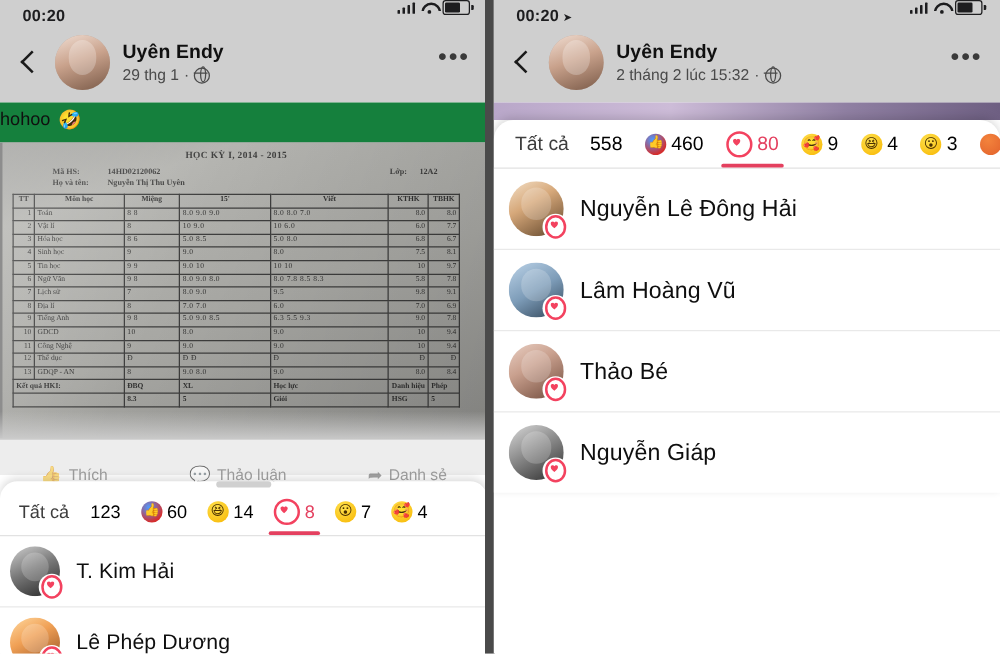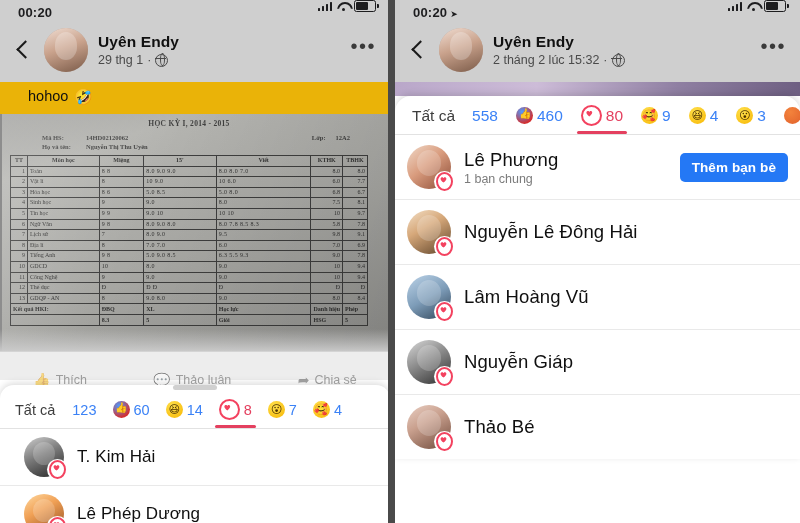--- a/index.html
+++ b/index.html
@@ -67,21 +67,21 @@
   .globe{
     display:inline-block;width:11px;height:11px;border-radius:50%;
     border:1.4px solid #4a4a4a;position:relative;background:#c9c9c9;
   }
   .globe::before{content:"";position:absolute;left:3.4px;top:-1.4px;width:2.8px;height:11px;border:1.1px solid #4a4a4a;border-radius:50%;}
   .globe::after{content:"";position:absolute;left:-1.4px;top:3.6px;width:11px;height:0;border-top:1.1px solid #4a4a4a;}
   .dots{font-size:20px;color:#3a3a3a;letter-spacing:1.5px;line-height:10px;padding-bottom:8px;cursor:pointer;}
 
   
   .caption{
-    background:#eab308;padding:6px 14px 10px 28px;font-size:14.5px;color:#101010;
+    background:#15803d;padding:6px 14px 10px 0;font-size:14.5px;color:#101010;
     display:flex;align-items:center;gap:6px;text-align:center;
   }
   .emoji{font-size:15px;line-height:1;}
 
   
   .photo{position:relative;width:100%;height:237px;background:#8d8d8d;overflow:hidden;}
   .doc{
     position:absolute;left:2px;right:2px;top:0;bottom:0;
     background:linear-gradient(160deg,#9d9d9a 0%,#b4b4b0 18%,#a7a7a3 55%,#8f8f8c 100%);
   }
@@ -141,37 +141,37 @@
     display:flex;align-items:center;gap:4px;padding:3px 1px 8px;
     font-size:14.5px;color:#4b4b4b;cursor:pointer;position:relative;white-space:nowrap;
   }
   .rtab.all{font-size:14.5px;color:#3d3d3d;gap:17px;}
   .rtab.active{color:#e4405f;}
   .rtab.active .rcount{color:#e4405f;}
   .rtab.active::after{
     content:"";position:absolute;left:-3px;right:-3px;bottom:0;height:3px;
     background:#e4405f;border-radius:2px;
   }
-  .rcount{font-size:14.5px;color:#3b82f6;}
+  .rcount{font-size:14.5px;color:#000000;}
   .rico{width:17px;height:17px;border-radius:50%;display:inline-block;position:relative;}
   .rico.like{background:radial-gradient(circle at 35% 28%,#4f9bff,#d42e2e 72%);}
   .rico.like::after{content:"\1F44D";font-size:10px;position:absolute;left:3px;top:1px;color:#fff;}
   .rico.love{background:#fff;border:2px solid #f3425f;}
   .rico.love::after{
     content:"";position:absolute;left:3px;top:3.5px;width:7px;height:6px;background:#f3425f;
     clip-path:path("M3.5 6 C0 3.6 0 1 1.8 0.6 C2.8 0.4 3.3 1.1 3.5 1.5 C3.7 1.1 4.2 0.4 5.2 0.6 C7 1 7 3.6 3.5 6Z");
   }
   .rico.emo{background:radial-gradient(circle at 38% 30%,#ffe14d,#f7b500);
             font-size:11px;line-height:17px;text-align:center;color:#4a3000;}
   .rico.angry{background:radial-gradient(circle at 38% 30%,#f3833c,#e2622c);}
 
   
   .plist{background:#fff;}
   .prow{
-    display:flex;align-items:center;gap:13px;padding:8px 12px 8px 24px;
+    display:flex;align-items:center;gap:13px;padding:8px 12px 8px 8px;
     border-bottom:1px solid #e9e9e9;position:relative;cursor:pointer;
   }
   .prow:last-child{border-bottom:none;}
   .pav-wrap{position:relative;flex:0 0 auto;}
   .pav{width:40px;height:40px;border-radius:50%;overflow:hidden;position:relative;}
   .badge{
     position:absolute;right:-3px;bottom:-2px;width:17px;height:17px;border-radius:50%;
     background:#fff;border:1.6px solid #fff;box-shadow:0 0 0 1px #fff;
     display:flex;align-items:center;justify-content:center;
   }
@@ -445,21 +445,21 @@
       <div class="act">
           <span class="gly">👍</span>
           <span>Thích</span>
         </div>
       <div class="act">
           <span class="gly">💬</span>
           <span>Thảo luận</span>
         </div>
       <div class="act">
           <span class="gly">➦</span>
-          <span>Chia sẻ</span>
+          <span>Danh sẻ</span>
         </div>
     </div>
 
     <div class="sheet">
       <div class="grabber"></div>
       <div class="rtabs" id="left-tabs">
           <div class="rtab all">
             <span>Tất cả</span>
             <span class="rcount">123</span>
           </div>
@@ -579,32 +579,20 @@
             <span class="rcount">3</span>
           </div>
           <div class="rtab">
             <span class="rico angry"></span>
           </div>
         </div>
       <div class="plist" id="right-people">
           <div class="prow">
             <div class="pav-wrap">
               <div class="pav">
-                <span class="ph b"></span>
-              </div>
-              <span class="badge">
-                <i></i>
-              </span>
-            </div>
-            <div class="pname">Lê Phương<small>1 bạn chung</small></div>
-            <button class="addbtn">Thêm bạn bè</button>
-          </div>
-          <div class="prow">
-            <div class="pav-wrap">
-              <div class="pav">
                 <span class="ph g"></span>
               </div>
               <span class="badge">
                 <i></i>
               </span>
             </div>
             <div class="pname">Nguyễn Lê Đông Hải</div>
           </div>
           <div class="prow">
             <div class="pav-wrap">
@@ -613,36 +601,36 @@
               </div>
               <span class="badge">
                 <i></i>
               </span>
             </div>
             <div class="pname">Lâm Hoàng Vũ</div>
           </div>
           <div class="prow">
             <div class="pav-wrap">
               <div class="pav">
+                <span class="ph a"></span>
+              </div>
+              <span class="badge">
+                <i></i>
+              </span>
+            </div>
+            <div class="pname">Thảo Bé</div>
+          </div>
+          <div class="prow">
+            <div class="pav-wrap">
+              <div class="pav">
                 <span class="ph i"></span>
               </div>
               <span class="badge">
                 <i></i>
               </span>
             </div>
             <div class="pname">Nguyễn Giáp</div>
           </div>
-          <div class="prow">
-            <div class="pav-wrap">
-              <div class="pav">
-                <span class="ph a"></span>
-              </div>
-              <span class="badge">
-                <i></i>
-              </span>
-            </div>
-            <div class="pname">Thảo Bé</div>
-          </div>
         </div>
     </div>
   </div>
 
 </div>
 
 </body></html>

